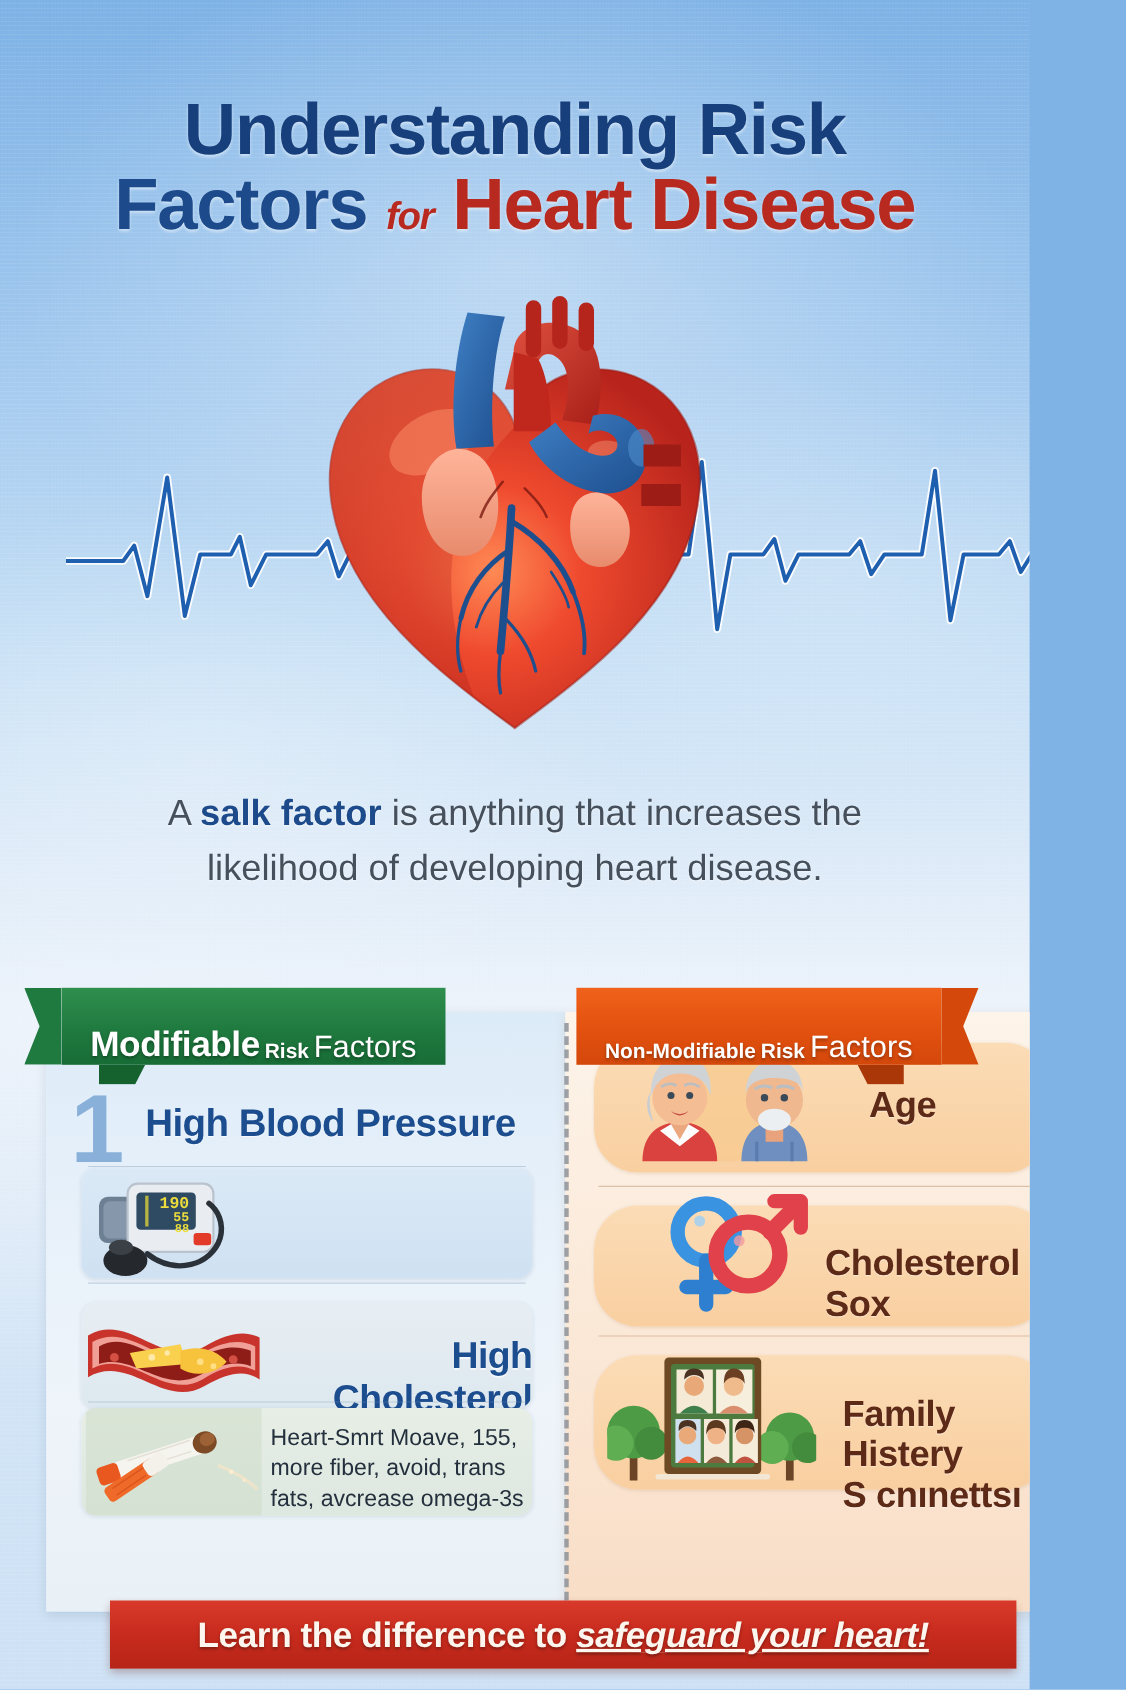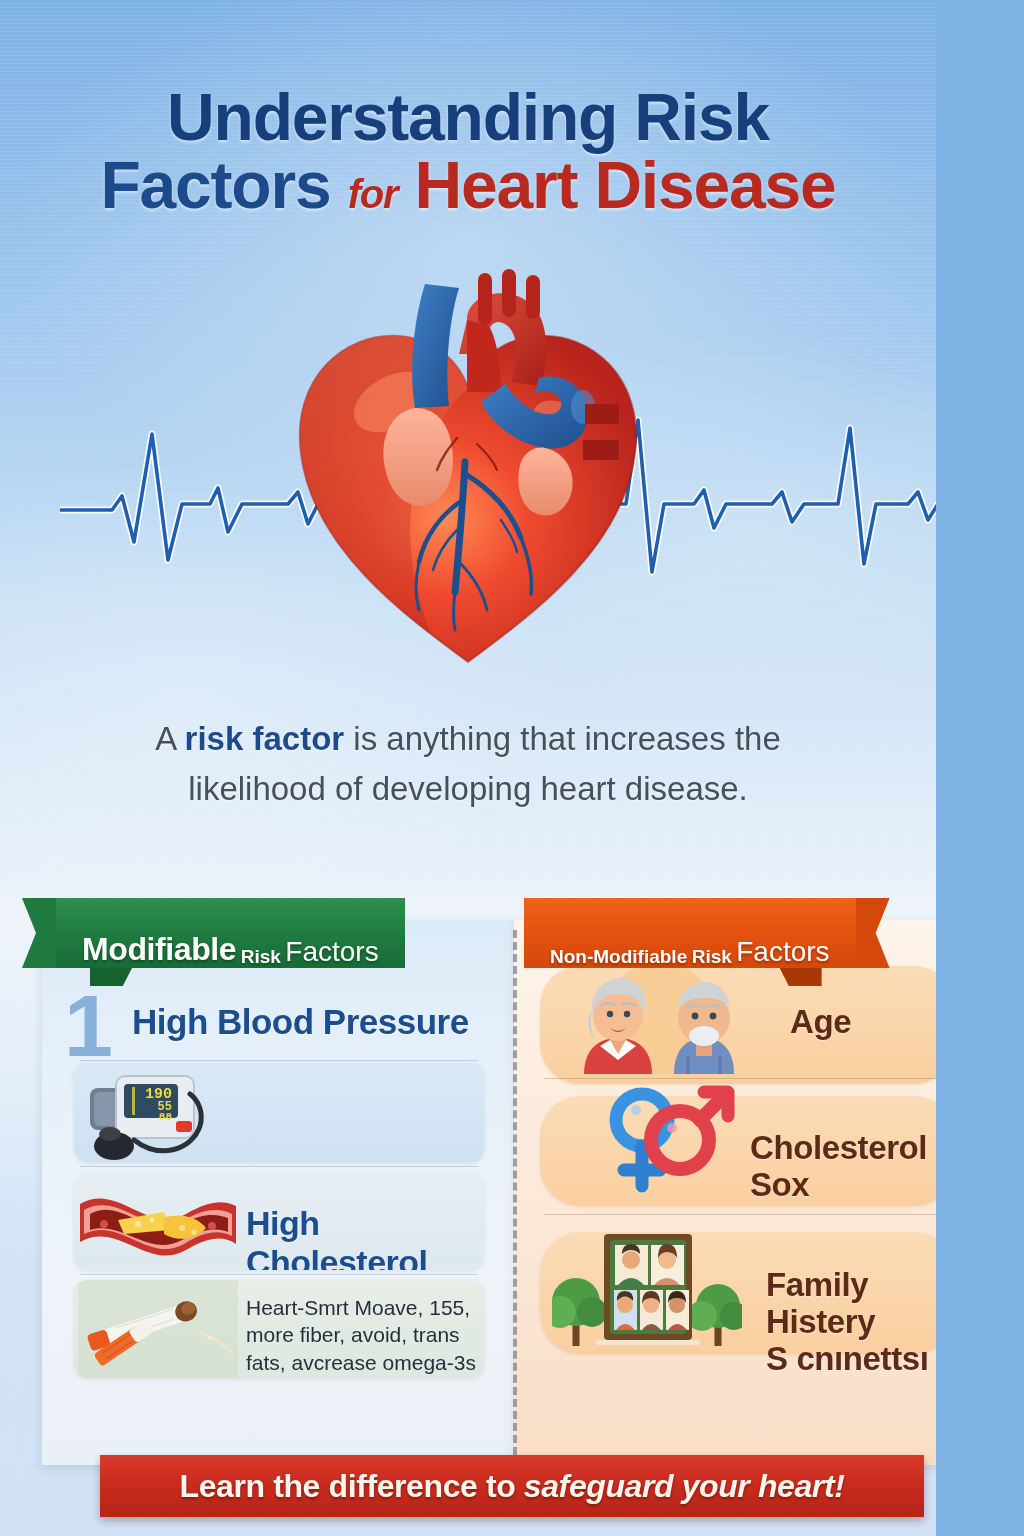--- a/index.html
+++ b/index.html
@@ -32,21 +32,21 @@
 
   
   .title{position:absolute;left:0;right:0;top:84px;text-align:center;z-index:6;}
   .title .l1,.title .l2{
     display:block;font-weight:bold;font-size:66px;line-height:1.03;
     letter-spacing:-1.2px;
     text-shadow:0 2px 3px rgba(255,255,255,.55);
   }
   .title .l1{color:#173f7c;}
   .t-blue{color:#1c4a8a;}
-  .t-for{color:#b8291f;font-style:italic;font-weight:bold;font-size:40px;}
+  .t-for{color:#b8291f;font-style:italic;font-weight:bold;font-size:35px;}
   .t-red{color:#b8291f;}
 
   
   .hero{position:absolute;left:0;right:0;top:262px;height:440px;z-index:5;}
   .ecg{position:absolute;left:60px;top:130px;width:904px;height:210px;}
   .heart-wrap{position:absolute;left:50%;top:0;transform:translateX(-50%);width:430px;height:430px;}
 
   
   .lead{
     position:absolute;left:95px;right:95px;top:714px;z-index:6;
@@ -101,58 +101,58 @@
   .lhead{
     position:absolute;left:90px;top:82px;font-size:35px;font-weight:bold;
     color:#1b4d8f;letter-spacing:-.5px;
     text-shadow:0 1px 1px rgba(255,255,255,.7);
   }
   .lcard{
     position:absolute;left:32px;width:410px;border-radius:14px;overflow:hidden;
     box-shadow:0 1px 4px rgba(40,70,110,.12);
   }
   .lcard.c1{top:142px;height:100px;background:linear-gradient(180deg,#dbe9f6,#cfe1f2);}
-  .lcard.c2{top:254px;height:96px;background:linear-gradient(180deg,#e7eef3,#dde8ef);}
+  .lcard.c2{top:264px;height:96px;background:linear-gradient(180deg,#e7eef3,#dde8ef);text-align:right;}
   .lcard.c3{top:360px;height:98px;background:linear-gradient(180deg,#e7eee6,#dde8e0);}
   .lsep{position:absolute;left:38px;width:398px;height:0;border-top:1px solid rgba(120,150,180,.35);}
   .lbody{
     position:absolute;font-size:21px;line-height:1.3;color:#24303d;
   }
   .lbig-label{
     position:absolute;font-size:34px;font-weight:bold;color:#1b4d8f;letter-spacing:-.5px;
     text-shadow:0 1px 1px rgba(255,255,255,.7);
   }
 
   
   .rcard{
     position:absolute;left:26px;width:414px;border-radius:40px;
     background:linear-gradient(180deg,#fbdcb6,#f9cfa0);
     box-shadow:0 1px 3px rgba(150,100,50,.15);
   }
-  .rcard.r1{top:46px;height:118px;}
+  .rcard.r1{top:28px;height:118px;}
   .rcard.r2{top:176px;height:110px;}
   .rcard.r3{top:312px;height:122px;}
   .rsep{position:absolute;left:30px;width:404px;height:0;border-top:1px solid rgba(180,140,100,.45);}
   .rlabel{
     position:absolute;font-size:33px;font-weight:bold;color:#5e2a18;letter-spacing:-.4px;
     line-height:1.12;text-shadow:0 1px 1px rgba(255,255,255,.5);
   }
 
   
   .cta{
     position:absolute;left:100px;top:1455px;width:824px;height:62px;z-index:12;
     background:linear-gradient(180deg,#d8392a 0%,#c62a1c 55%,#b62518 100%);
     box-shadow:0 4px 8px rgba(90,25,15,.32);
     display:flex;align-items:center;justify-content:center;
   }
   .cta span{
     color:#fdf6ef;font-size:32px;font-weight:bold;letter-spacing:-.4px;
     text-shadow:0 2px 3px rgba(0,0,0,.35);white-space:nowrap;
   }
-  .cta .it{font-style:italic;}
+  .cta .it{font-style:italic;text-decoration:underline;}
   svg{display:block;}
 </style>
 </head>
 <body>
 
 <div class="poster">
   <div class="tex-b"></div>
   <div class="tex-a"></div>
 
   <div class="title">
@@ -248,21 +248,21 @@
         </g>
         <g stroke="#7d1912" fill="none" stroke-linecap="round" opacity=".8">
           <path d="M204 176 C196 186 188 196 184 208" stroke-width="2.4"></path>
           <path d="M224 182 C232 190 240 198 244 208" stroke-width="2.2"></path>
         </g>
       </svg>
     </div>
   </div>
 
   <div class="lead">
-    <span>A </span><b>risk factor</b><span> is anything that increases the likelihood of developing heart disease.</span>
+    <span>A </span><b>salk factor</b><span> is anything that increases the likelihood of developing heart disease.</span>
   </div>
 
   <div class="panels">
     <div class="panel-left">
       <div class="big-num">1</div>
       <div class="lhead">High Blood Pressure</div>
 
       <div class="lsep" style="top:140px;"></div>
 
       <div class="lcard c1">

